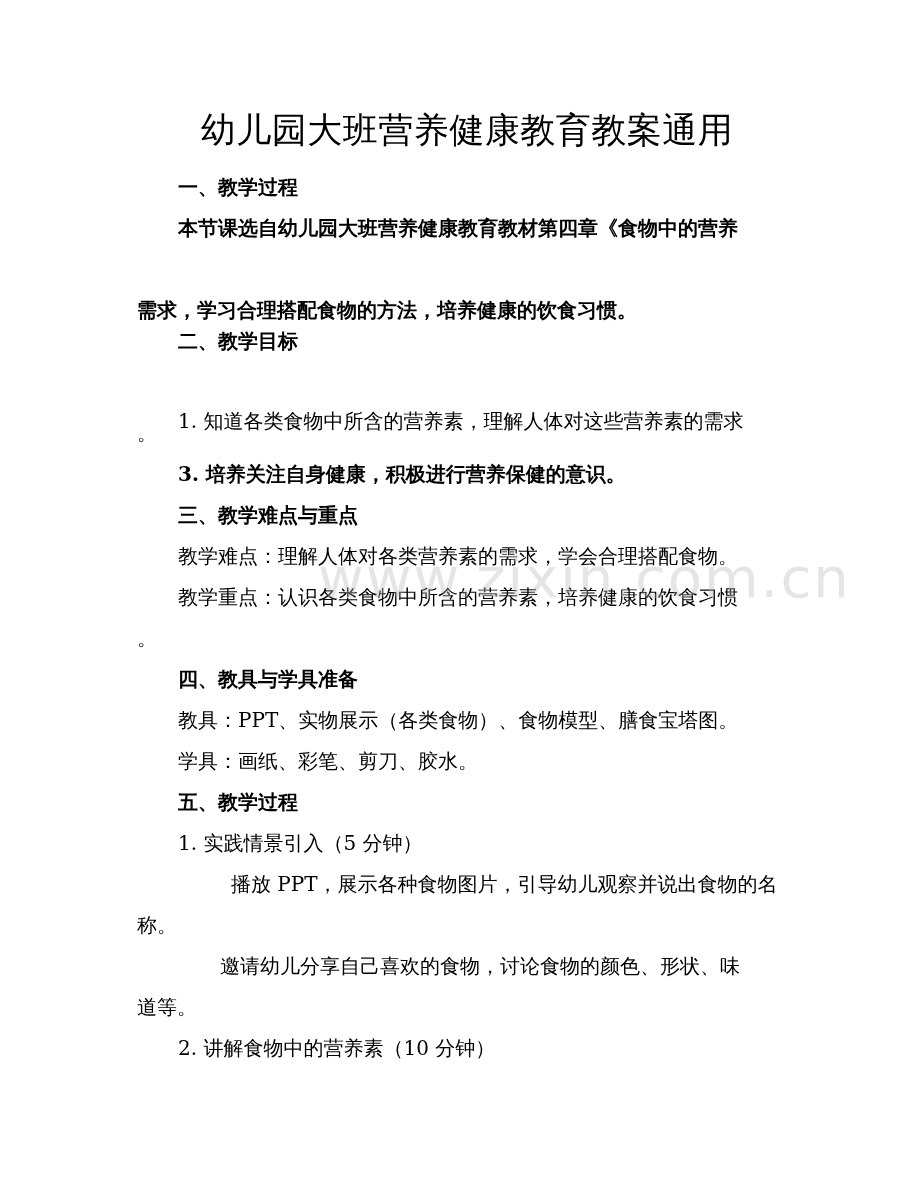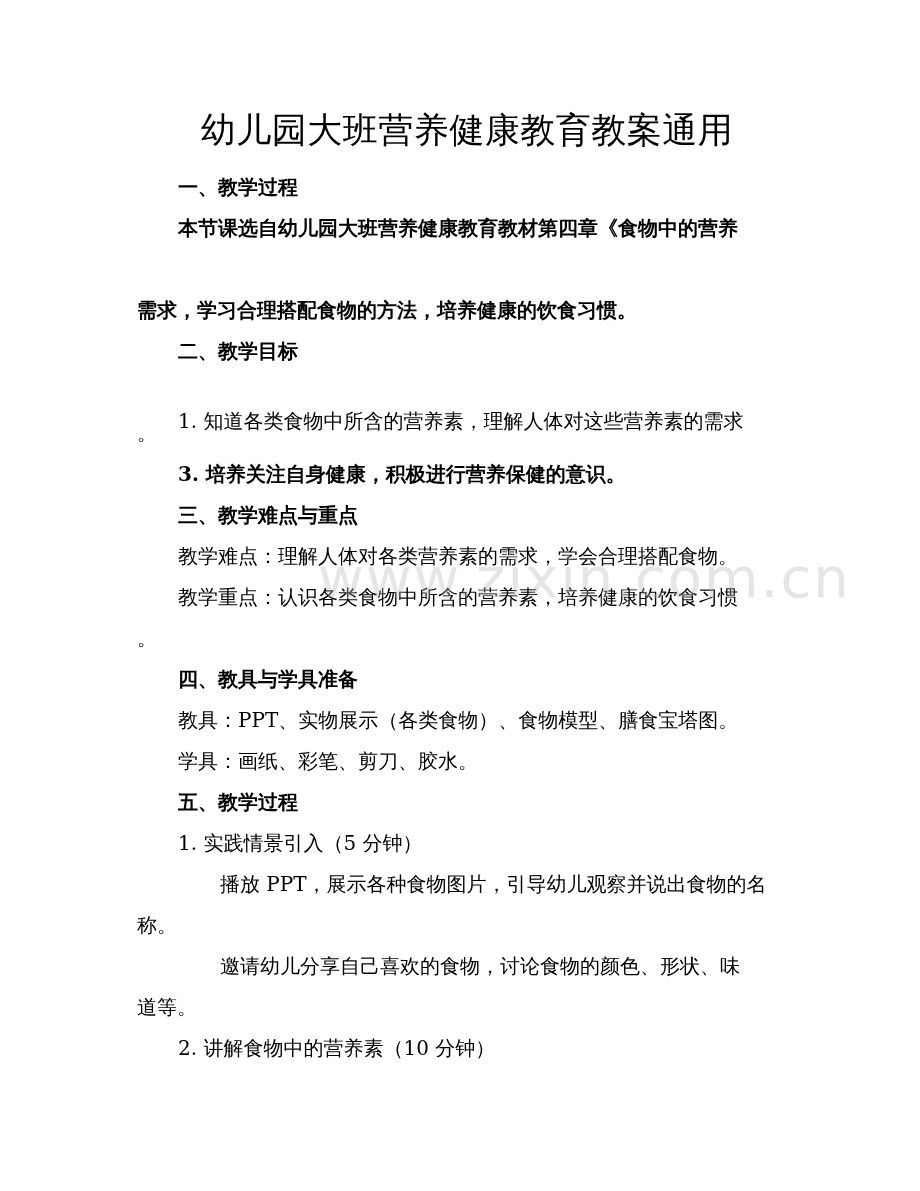--- a/index.html
+++ b/index.html
@@ -72,36 +72,36 @@
 <body>
 
 <div class="page">
 
   <h1 class="title">幼儿园大班营养健康教育教案通用</h1>
 
   <div class="line ind1 bold" style="top:167px;">一、教学过程</div>
   <div class="line ind1 bold" style="top:208px;">本节课选自幼儿园大班营养健康教育教材第四章《食物中的营养</div>
   <div class="line bold" style="top:290px;">需求，学习合理搭配食物的方法，培养健康的饮食习惯。</div>
 
-  <div class="line ind1 bold" style="top:331px;">二、教学目标</div>
+  <div class="line ind1 bold" style="top:321px;">二、教学目标</div>
   <div class="line ind1 serif" style="top:372px;margin-top:29px;">1. 知道各类食物中所含的营养素，理解人体对这些营养素的需求</div>
   <div class="line serif" style="top:413px;">。</div>
   <div class="line ind1 serif" style="top:454px;font-weight:bold;">3. 培养关注自身健康，积极进行营养保健的意识。</div>
 
   <div class="line ind1 bold" style="top:495px;">三、教学难点与重点</div>
   <div class="line ind1 serif" style="top:536px;">教学难点：理解人体对各类营养素的需求，学会合理搭配食物。</div>
   <div class="line ind1 serif" style="top:577px;">教学重点：认识各类食物中所含的营养素，培养健康的饮食习惯</div>
   <div class="line serif" style="top:618px;">。</div>
 
   <div class="line ind1 bold" style="top:659px;">四、教具与学具准备</div>
   <div class="line ind1 serif" style="top:700px;">教具：PPT、实物展示（各类食物）、食物模型、膳食宝塔图。</div>
   <div class="line ind1 serif" style="top:741px;">学具：画纸、彩笔、剪刀、胶水。</div>
 
   <div class="line ind1 bold" style="top:782px;">五、教学过程</div>
   <div class="line ind1 serif" style="top:823px;">1. 实践情景引入（5 分钟）</div>
-  <div class="line ind2 serif" style="top:864px;">播放 PPT，展示各种食物图片，引导幼儿观察并说出食物的名</div>
+  <div class="line ind2 serif" style="top:864px;margin-left:11px;">播放 PPT，展示各种食物图片，引导幼儿观察并说出食物的名</div>
   <div class="line serif" style="top:905px;">称。</div>
   <div class="line ind2 serif" style="top:946px;">邀请幼儿分享自己喜欢的食物，讨论食物的颜色、形状、味</div>
   <div class="line serif" style="top:987px;">道等。</div>
   <div class="line ind1 serif" style="top:1028px;">2. 讲解食物中的营养素（10 分钟）</div>
 
   <div class="watermark">www.zixin.com.cn</div>
 </div>
 
 </body></html>

